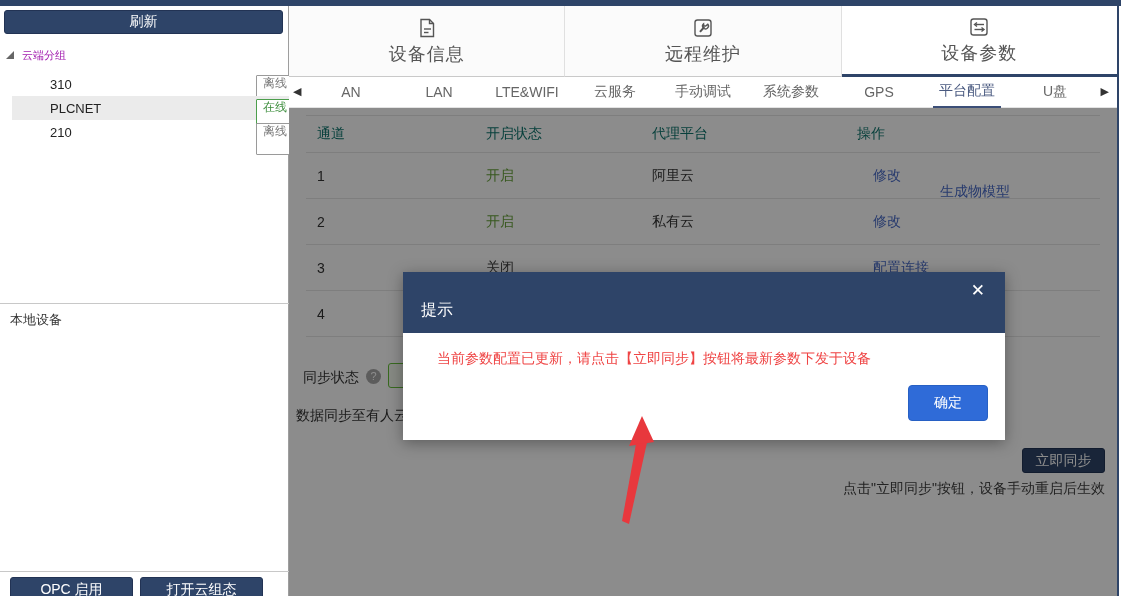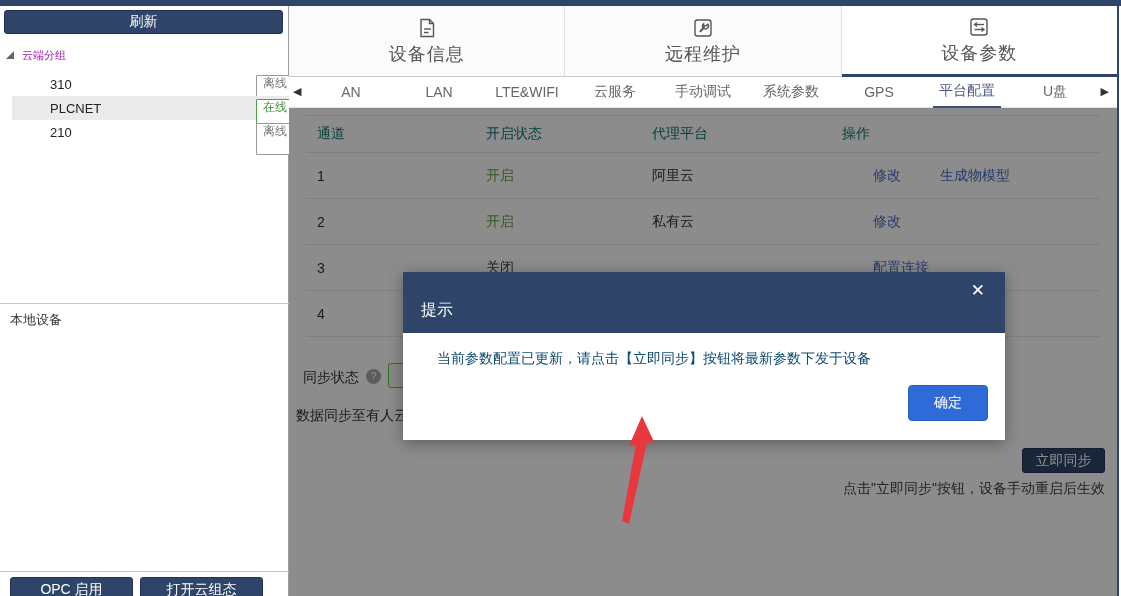--- a/index.html
+++ b/index.html
@@ -50,21 +50,21 @@
   .st-arrow { position:absolute; top:8px; font-size:11px; color:#333; cursor:pointer; }
   .st-arrow.left { left:4px; }
   .st-arrow.right { right:8px; }
 
   
   .content { position:absolute; left:0; top:102px; width:828px; height:488px; background:#fff; }
   .ptable { position:absolute; left:17px; top:7px; width:794px; }
   .trow { position:relative; height:46px; border-bottom:1px solid #e6e6e6; font-size:14px; color:#333; }
   .trow.thead { height:38px; border-top:1px solid #e6e6e6; color:#0f766e; }
   .tcell { position:absolute; top:50%; transform:translateY(-50%); white-space:nowrap; }
-  .c1 { left:11px; } .c2 { left:180px; } .c3 { left:346px; } .c4 { left:536px;text-align:center; } .c4b { left:567px; } .c5 { left:634px; }
+  .c1 { left:11px; } .c2 { left:180px; } .c3 { left:346px; } .c4 { left:551px;text-align:center; } .c4b { left:567px; } .c5 { left:634px;margin-top:16px; }
   .status-on { color:#67a23a; }
   .status-off { color:#444; }
   .link { color:#4a6cc8; cursor:pointer; }
 
   .sync-label { position:absolute; left:14px; top:261px; font-size:14px; color:#333; }
   .help-icon { position:absolute; left:77px; top:261px; width:15px; height:15px; border-radius:50%; background:#a8a8a8;
                color:#fff; font-size:11px; line-height:15px; text-align:center; cursor:pointer; }
   .sync-badge { position:absolute; left:99px; top:255px; width:96px; height:25px; border:1px solid #67c23a;
                 background:#f4faef; border-radius:3px; }
   .data-sync-label { position:absolute; left:7px; top:299px; font-size:14px; color:#333; }
@@ -74,21 +74,21 @@
 
   .overlay { position:absolute; left:0; top:0; width:828px; height:488px; background:rgba(0,0,0,0.45); z-index:10; }
 
   
   .modal { position:absolute; left:403px; top:272px; width:602px; height:168px; z-index:20;
            box-shadow:0 3px 14px rgba(0,0,0,0.35); background:#fff; }
   .modal-header { position:relative; height:61px; background:#2e4468; }
   .modal-title { position:absolute; left:18px; bottom:12px; color:#fff; font-size:16px; }
   .modal-close { position:absolute; right:20px; top:10px; color:#fff; font-size:17px; line-height:17px; cursor:pointer; }
   .modal-body { position:relative; height:107px; background:#fff; }
-  .modal-msg { position:absolute; left:34px; top:17px; font-size:14px; color:#0c4a6e; }
+  .modal-msg { position:absolute; left:34px; top:17px; font-size:14px; color:#ef4444; }
   .modal-confirm-btn { position:absolute; right:17px; bottom:19px; width:80px; height:36px; background:#2f6bd8;
                        color:#fff; font-size:14px; border:1px solid #2760c4; border-radius:4px; cursor:pointer; }
 
   
   .red-arrow { position:absolute; left:611px; top:410px; z-index:30; pointer-events:none; }
 </style>
 </head>
 <body>
 
 <div class="page">

